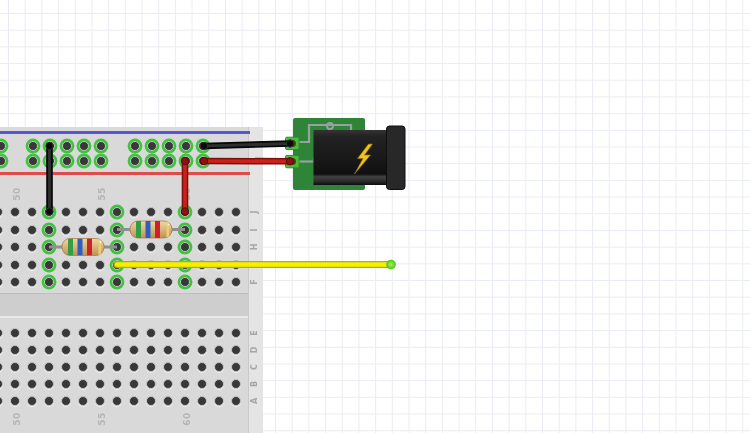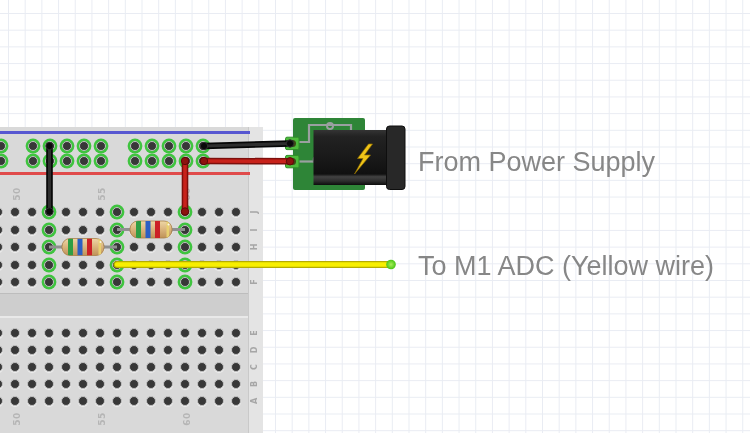--- a/index.html
+++ b/index.html
@@ -325,16 +325,14 @@
       <circle cx="100.5" cy="242" r="1" fill="#ffffff" opacity=".85"></circle>
     </g>
 
     <g>
       <path d="M117 264.5 L391 264.5" style="stroke:var(--wire-yellow-outline)" stroke-width="7" stroke-linecap="round" fill="none"></path>
       <path d="M117 264.5 L391 264.5" style="stroke:var(--wire-yellow)" stroke-width="4.4" stroke-linecap="round" fill="none"></path>
       <circle cx="391" cy="264.5" r="4.8" fill="url(#wireEnd)"></circle>
     </g>
   </svg>
 
-  <div class="anno" style="left:418px;top:149px">From Power Supply</div>
-  <div class="anno" style="left:418px;top:253px">To M1 ADC (Yellow wire)</div>
 
 </div>
 
 </body></html>

